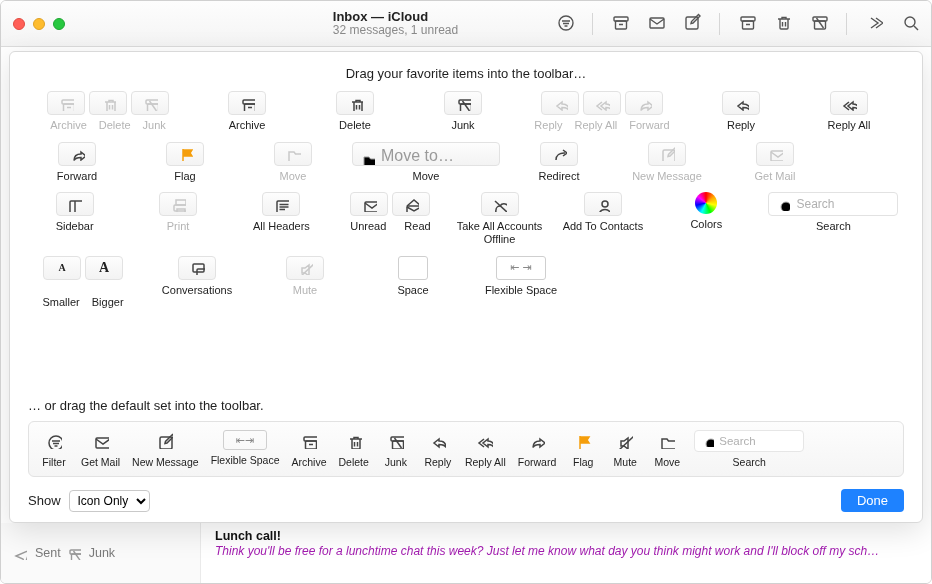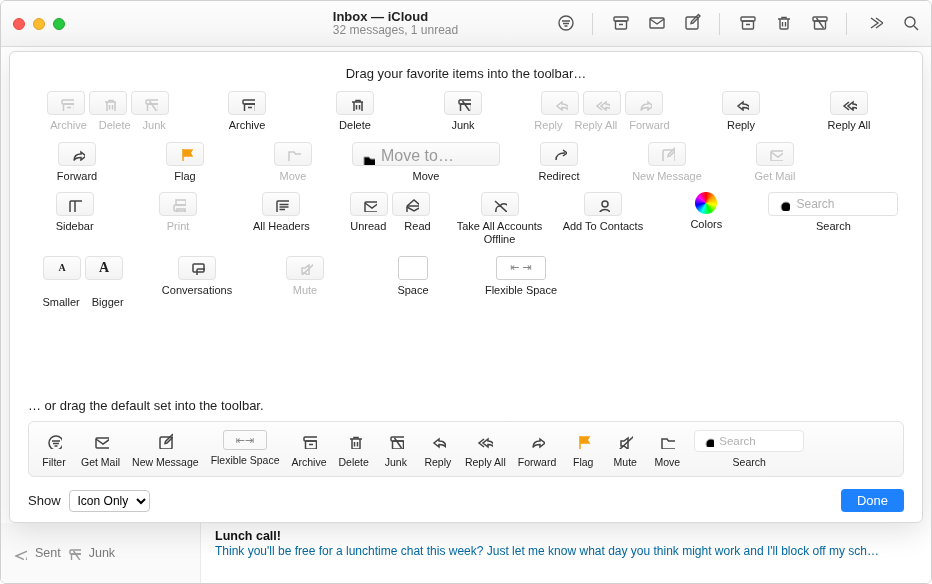--- a/index.html
+++ b/index.html
@@ -51,21 +51,21 @@
   .show-wrap{display:flex;align-items:center;gap:8px;font-size:13px;}
   select.show-sel{font-size:12px;height:22px;border:1px solid #c9c9c9;border-radius:4px;padding:0 4px;background:#fff;}
   .done-btn{background:#1e82ff;color:#fff;border:none;border-radius:4px;font-size:13px;padding:4px 16px;cursor:default;}
   
   .behind { position:absolute; left:0; right:0; bottom:0; height:60px; background:#fff; display:flex; }
   .behind-side{ width:200px; background:#fafafa; border-right:1px solid #eaeaea; padding:2px 12px; display:flex;gap:6px; font-size:12.5px;color:#7a7a7a;}
   .behind-side .row{display:flex;align-items:center;gap:8px;}
   .behind-side svg{width:14px;height:14px;stroke:#9a9a9a;fill:none;stroke-width:1.4;}
   .behind-msg{ flex:1; padding:6px 14px; font-size:12px; color:#444; }
   .behind-msg .subj{ font-size:12.5px; font-weight:600; color:#111; }
-  .behind-msg .prev{ color:#0369a1; font-size:12px; line-height:1.35; }
+  .behind-msg .prev{ color:#a21caf; font-size:12px; line-height:1.35;font-style:italic; }
 </style>
 </head>
 <body>
 
 <svg width="0" height="0" style="position:absolute">
   <defs>
     <g id="i-archive">
         <rect x="3" y="4" width="14" height="4" rx="1"></rect>
         <rect x="4.5" y="8" width="11" height="8" rx="1"></rect>
         <line x1="8" y1="11.5" x2="12" y2="11.5"></line>

